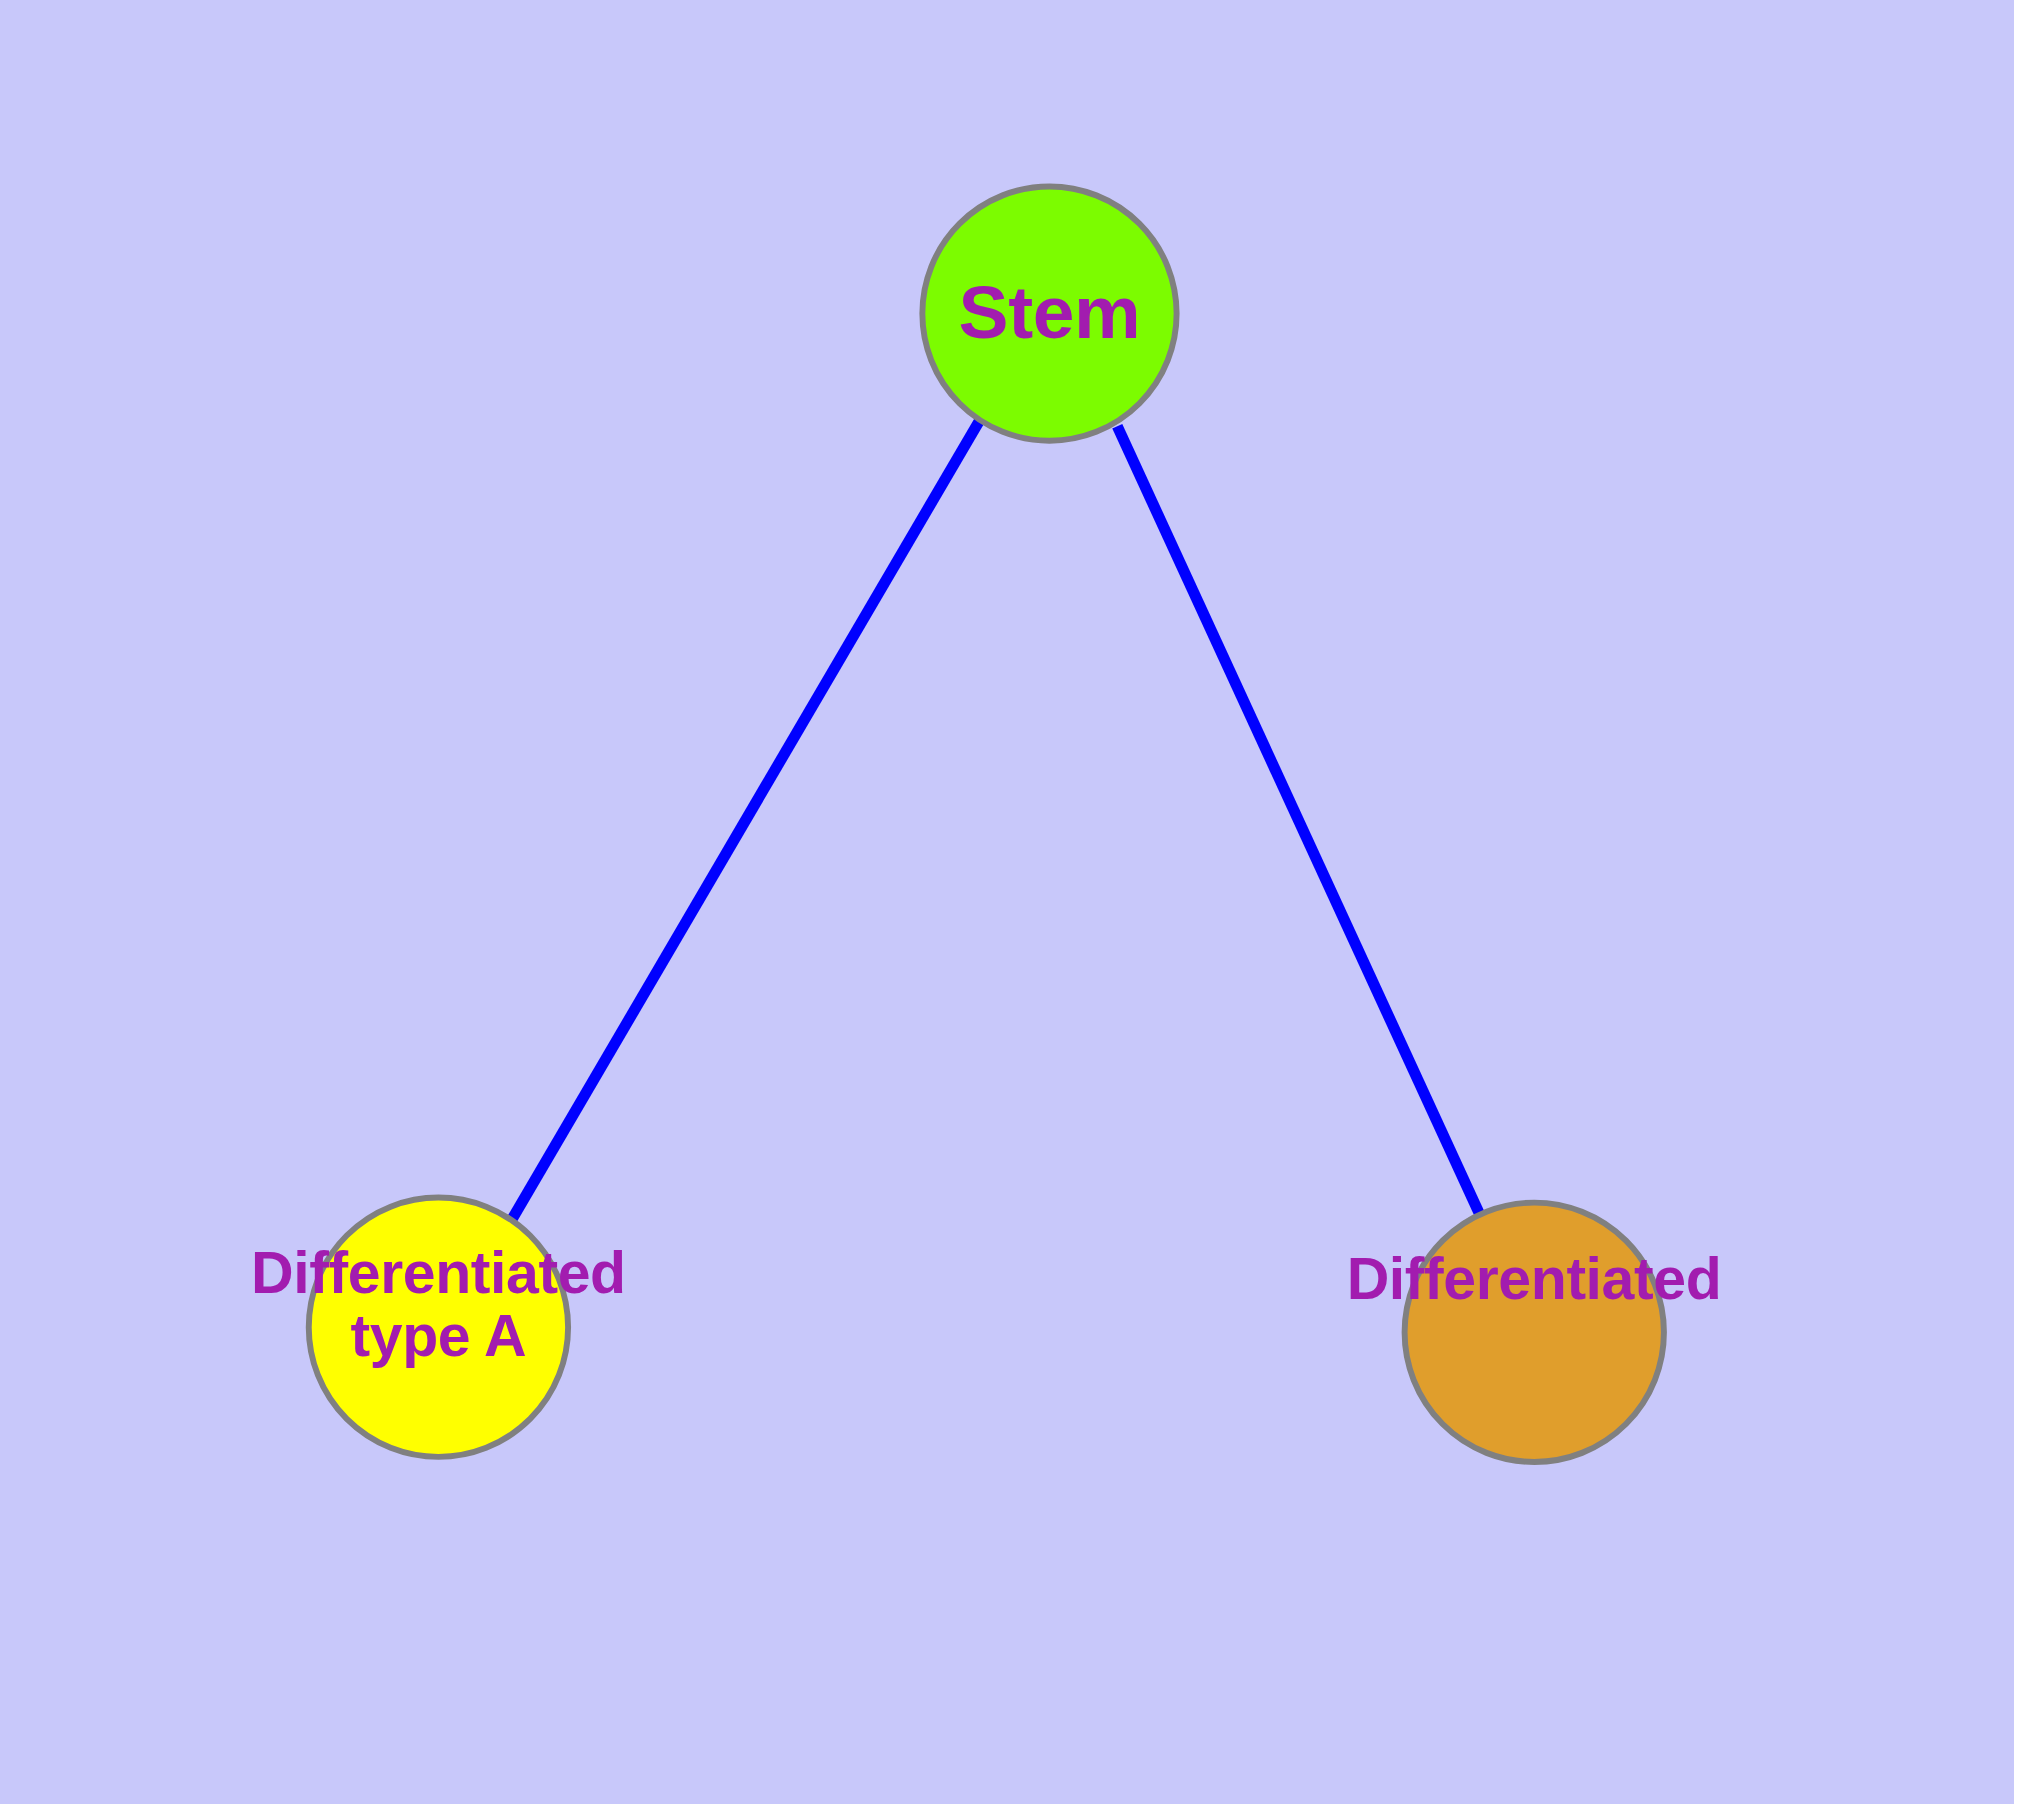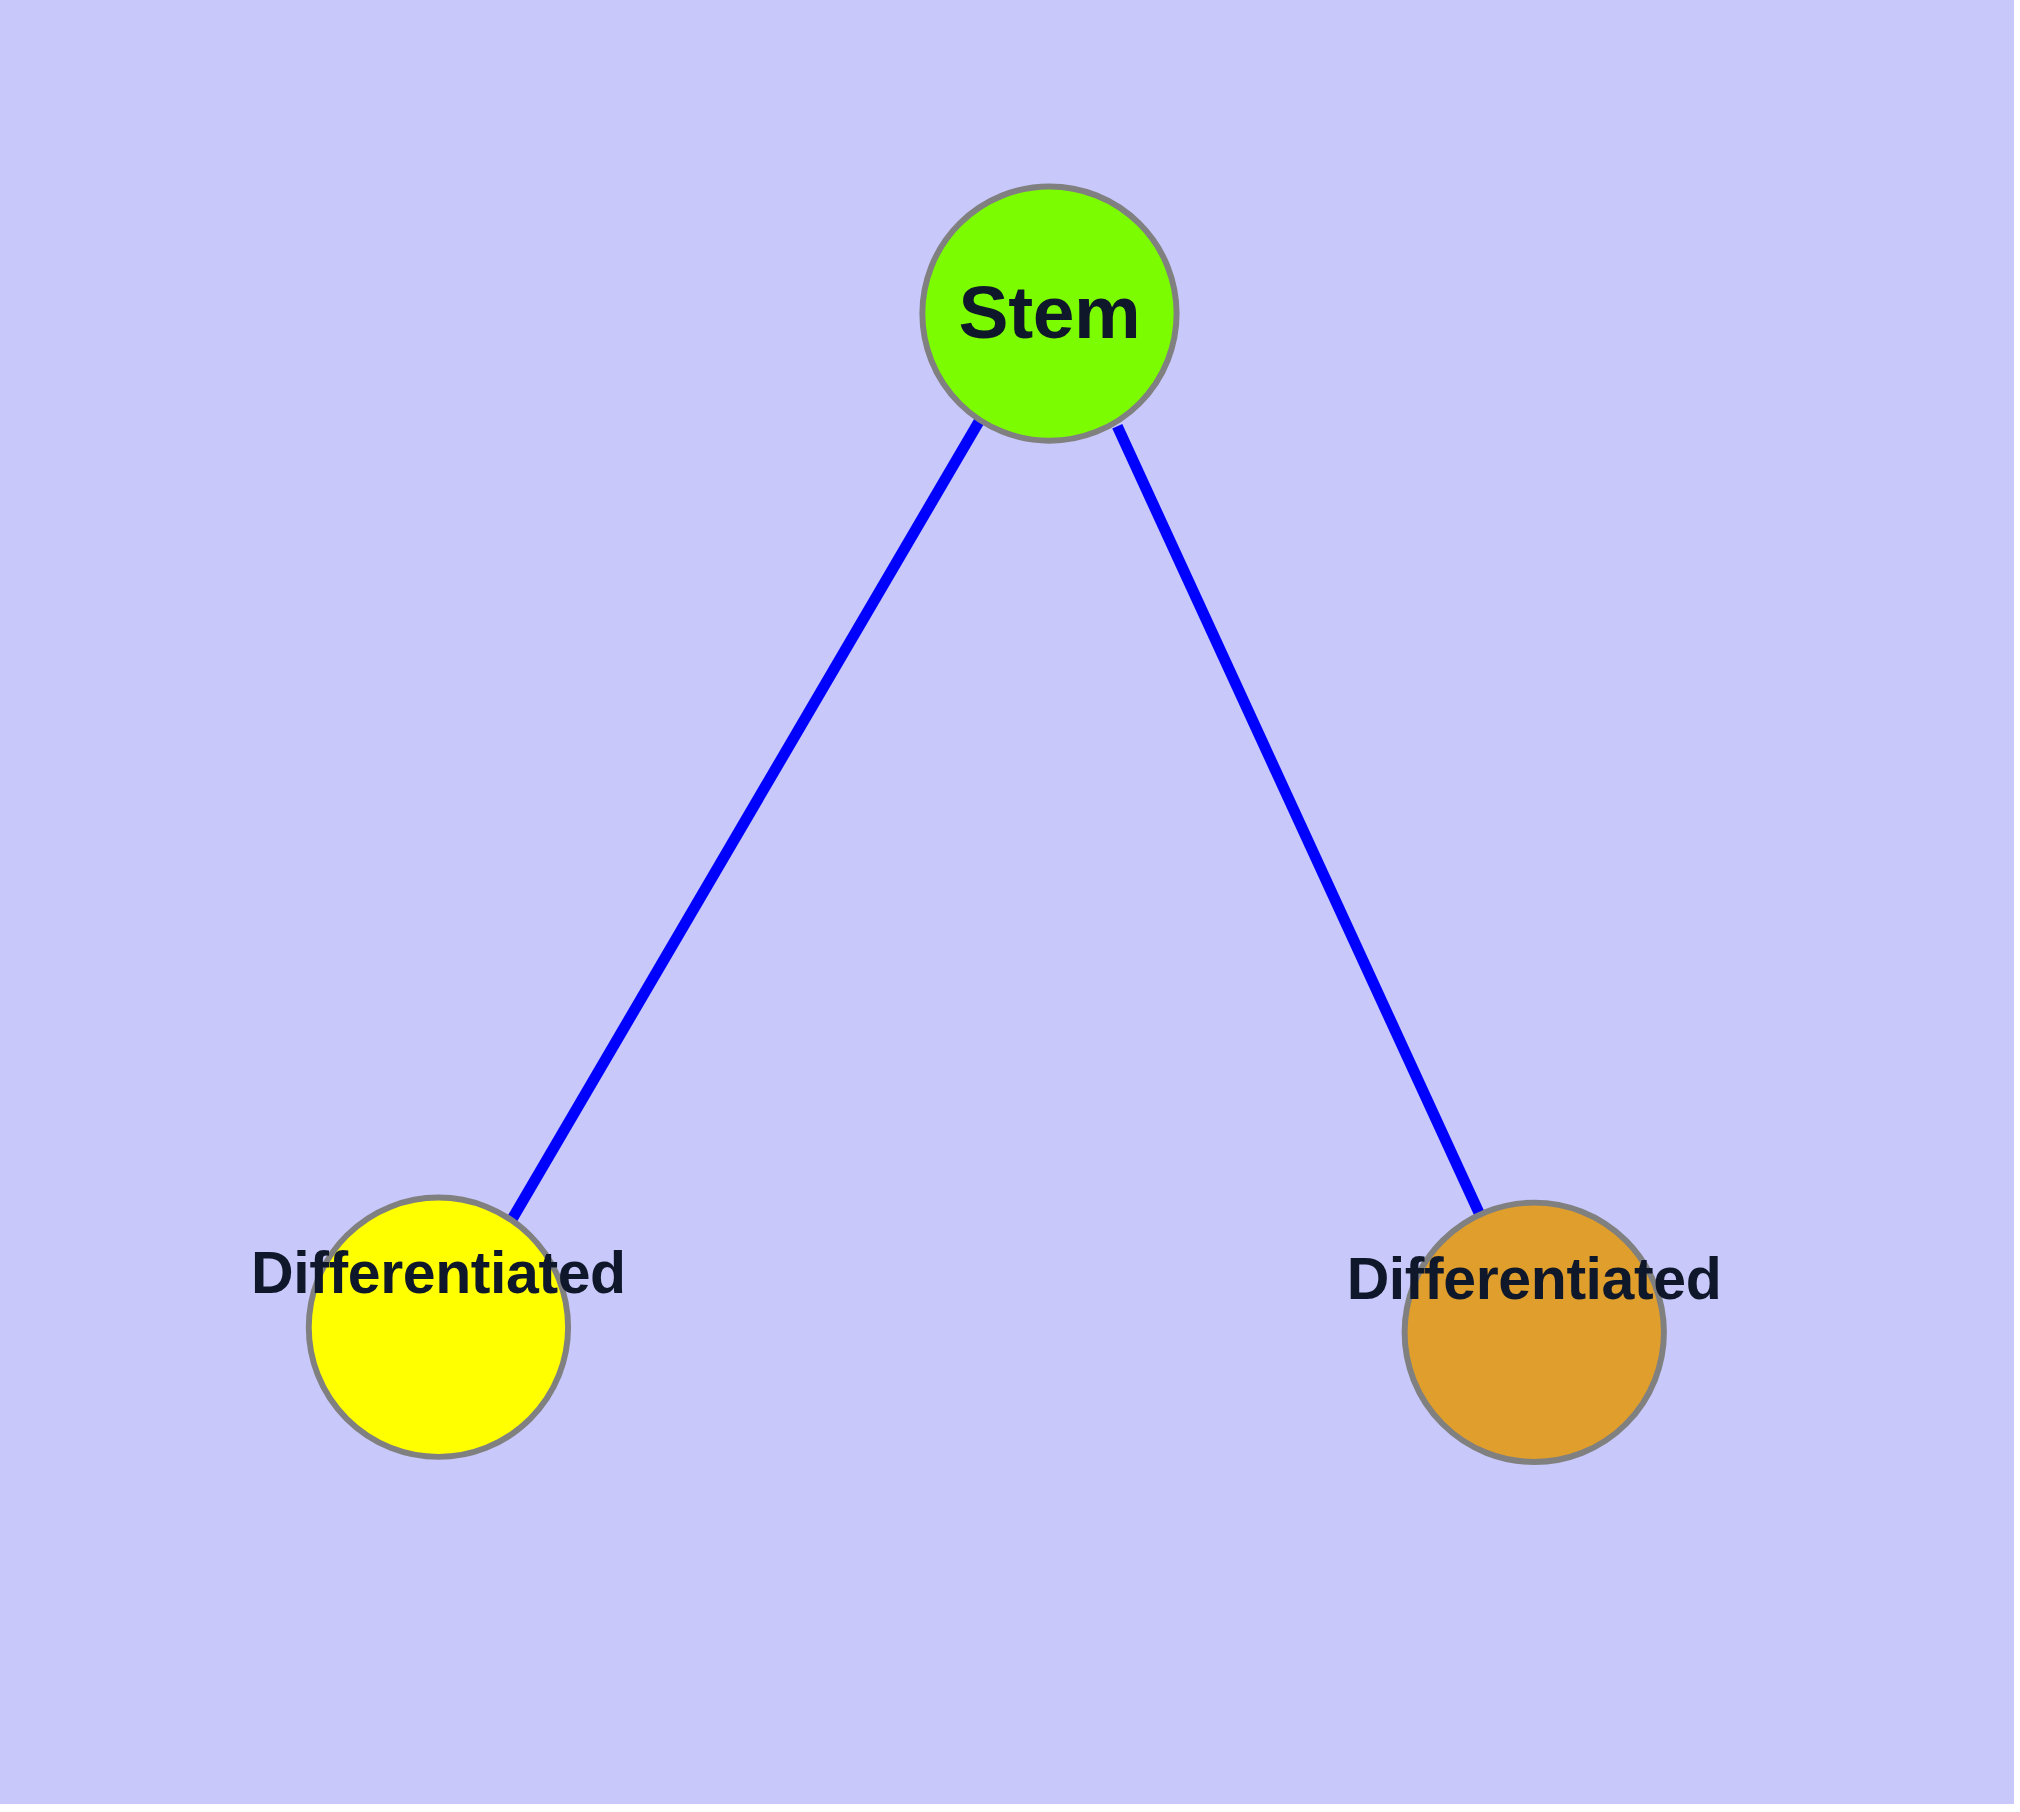--- a/index.html
+++ b/index.html
@@ -36,21 +36,21 @@
     stroke: #808080;
     stroke-width: 7;
   }
   .edge-line {
     stroke: #0000ff;
     stroke-width: 13;
     stroke-linecap: butt;
   }
   .node-label {
     position: absolute;
-    color: #0f172a;
+    color: #a21caf;
     font-weight: bold;
     text-align: center;
     white-space: nowrap;
     line-height: 1.06;
     letter-spacing: -0.4px;
     pointer-events: none;
   }
   .label-stem {
     font-size: 75px;
   }
@@ -78,19 +78,20 @@
       <circle class="node-circle" cx="1810" cy="1572" r="153" fill="#e09e2c"></circle>
     </g>
   </svg>
 
   <div class="node-label label-stem" style="left:795px; top:273px; width:509px;">
     <span class="label-line">Stem</span>
   </div>
 
   <div class="node-label label-leaf" style="left:14.4px; top:1242px; width:848px;">
     <span class="label-line">Differentiated</span>
+    <span class="label-line">type A</span>
   </div>
 
   <div class="node-label label-leaf" style="left:1110px; top:1248px; width:848px;">
     <span class="label-line">Differentiated</span>
   </div>
 </div>
 
 
 </body></html>

